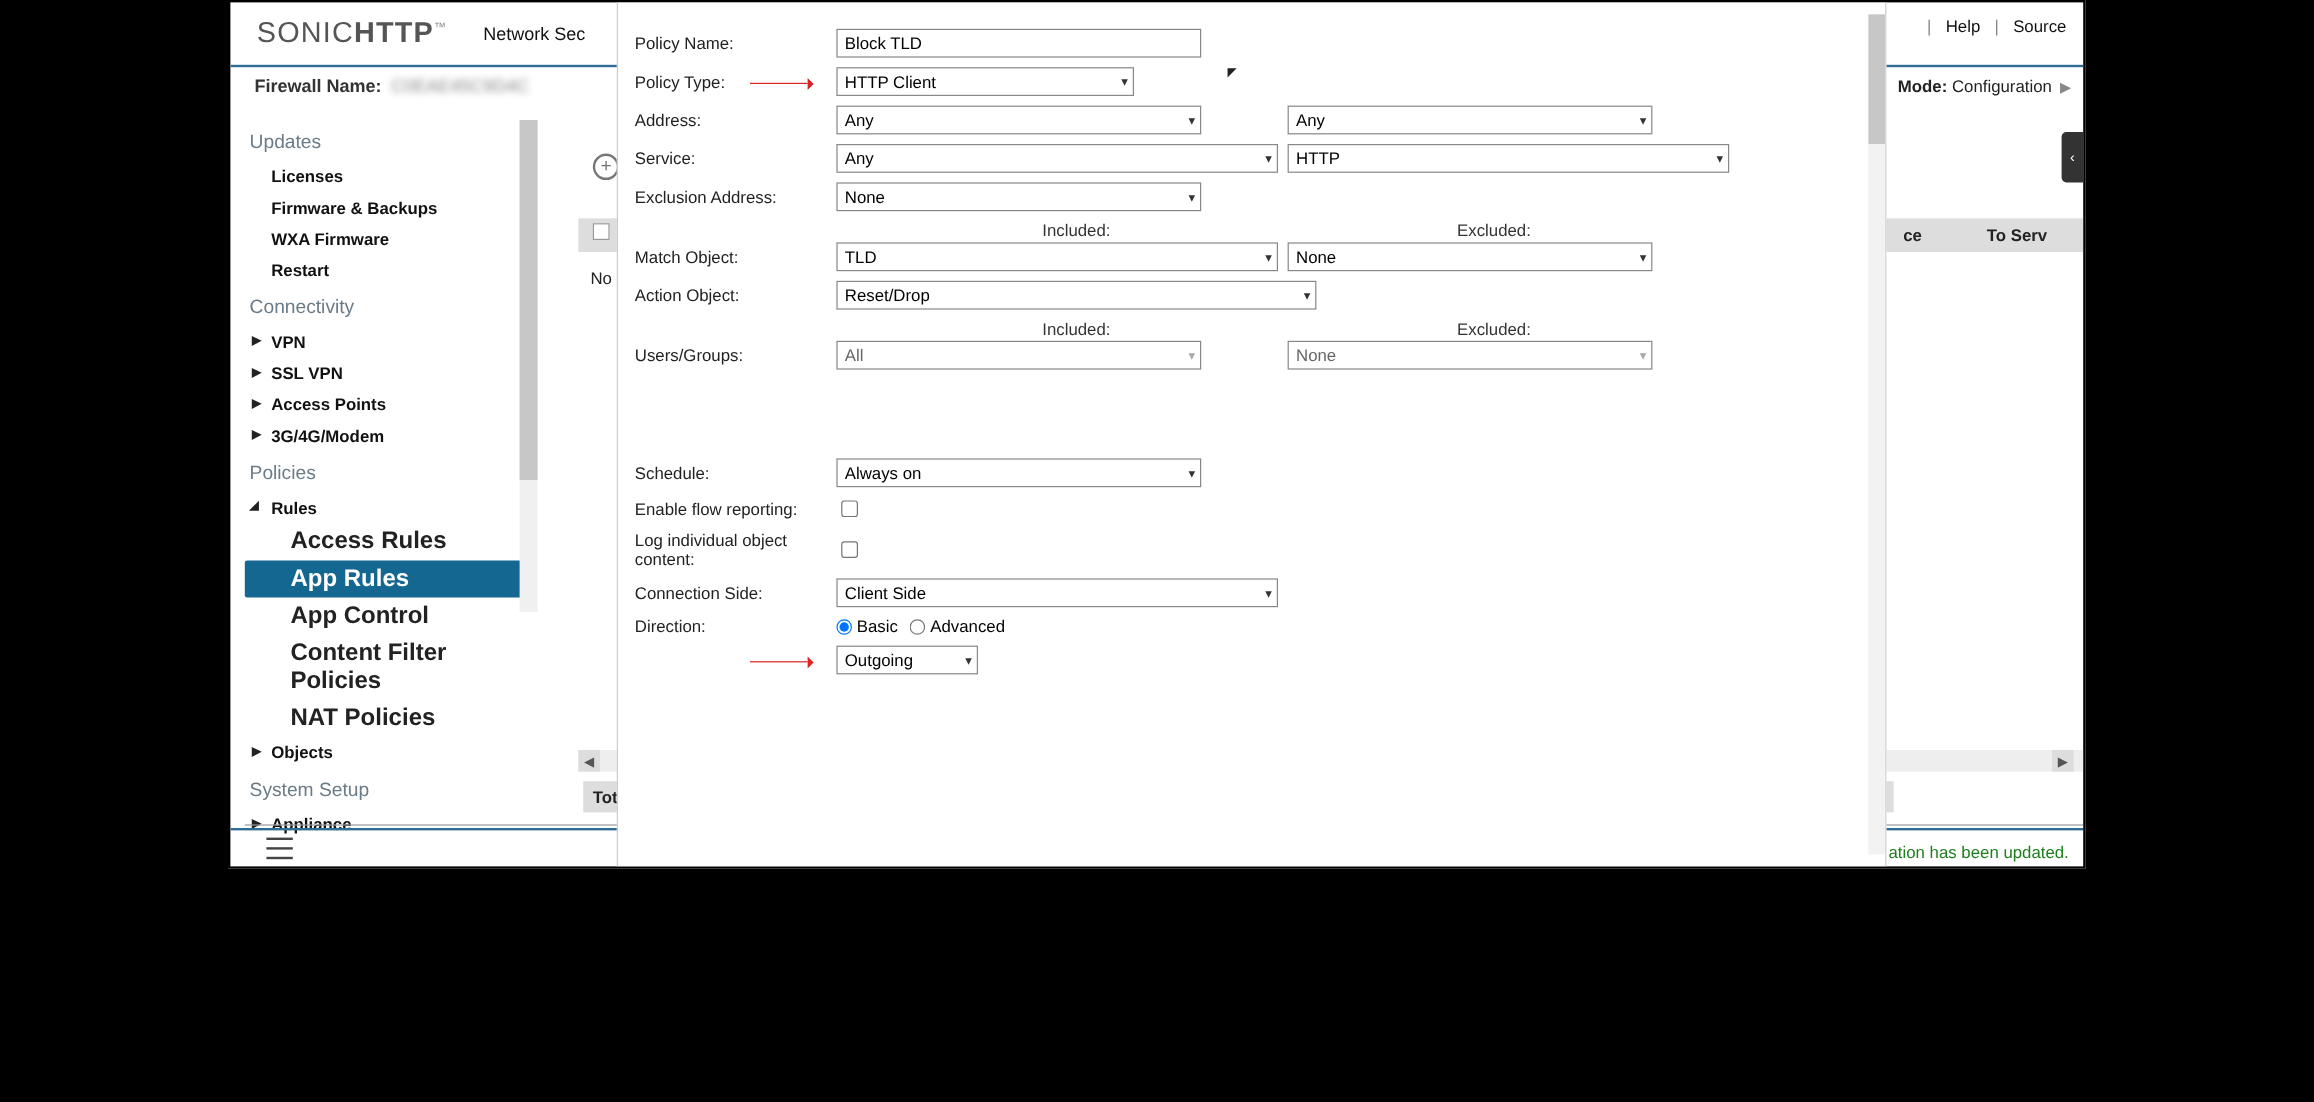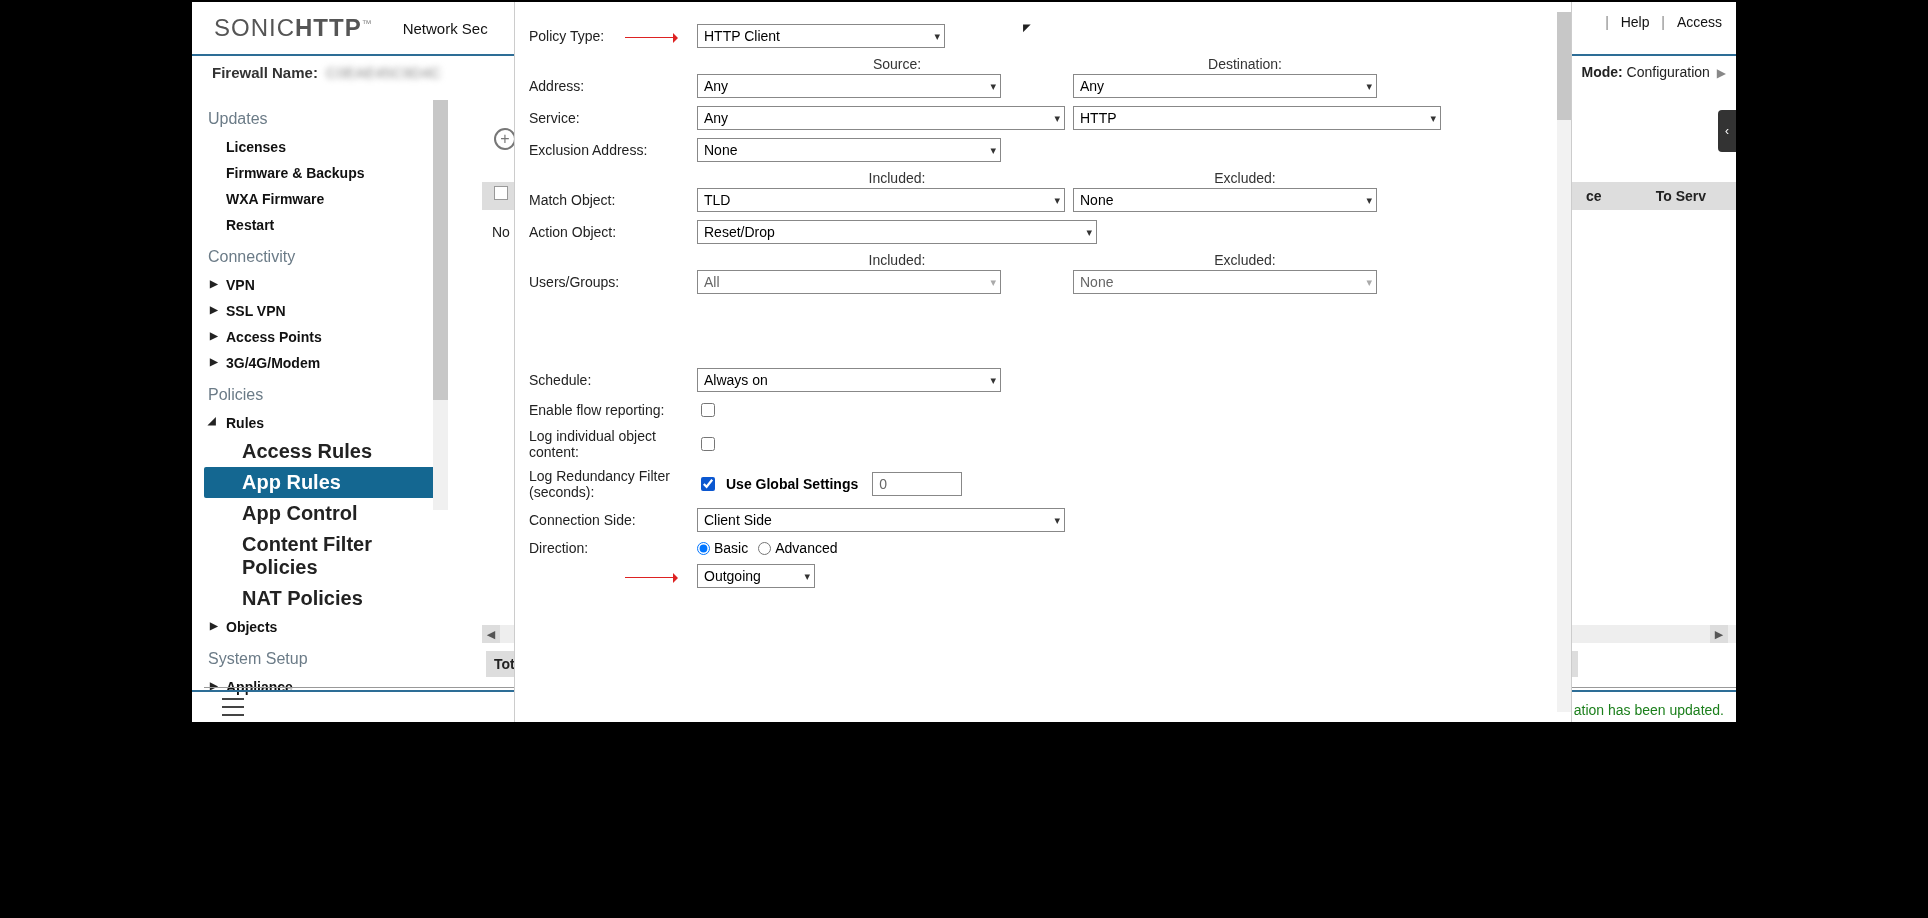--- a/index.html
+++ b/index.html
@@ -90,21 +90,21 @@
   <div class="header">
     <div class="logo">
       <span>SONIC</span><b>HTTP</b><span class="logo-sup">™</span>
     </div>
     <div class="breadcrumb">Network Sec</div>
   </div>
   <div class="top-right">
     <span class="sep">|</span>
     <span>Help</span>
     <span class="sep">|</span>
-    <span>Access</span>
+    <span>Source</span>
   </div>
   <div class="blue-bar"></div>
 
   <div class="firewall-row">
     <span class="lbl">Firewall Name:</span>
     <span class="val">C0EAE45C9D4C</span>
   </div>
   <div class="mode-row">
     <b>Mode:</b>
     <span>Configuration</span>
@@ -163,37 +163,38 @@
       <div></div>
       <div></div>
     </div>
 
   <div class="modal">
     <div class="scroll-track2"></div>
     <div class="scroll-thumb2"></div>
 
     <div style="height:22px"></div>
 
+    <div class="form-row">
+      <div class="form-label">Policy Name:</div>
+      <div style="width:12px"></div>
+      <input type="text" class="fld" style="width: 304px;" value="Block TLD">
+    </div>
 
     <div class="form-row" style="position:relative">
       <div class="form-label">Policy Type:</div>
       <div style="width:12px; position:relative">
           <span class="arrow-red" style="position:absolute; left:-60px; top:-3px"></span>
         </div>
       <div class="combo" style="width:248px">
         <span>HTTP Client</span>
         <span class="caret">▾</span>
       </div>
       <span class="tiny-caret" style="left:508px; top:-2px">◤</span>
     </div>
 
-    <div class="col-headers">
-      <div class="l">Source:</div>
-      <div class="r">Destination:</div>
-    </div>
 
     <div class="form-row">
       <div class="form-label">Address:</div>
       <div style="width:12px"></div>
       <div class="combo" style="width:304px">
           <span>Any</span>
           <span class="caret">▾</span>
         </div>
       <div style="width:72px"></div>
       <div class="combo" style="width:304px">
@@ -289,27 +290,20 @@
       <input type="checkbox" class="chk" style="">
     </div>
 
 
     <div class="form-row">
       <div class="form-label multi">Log individual object content:</div>
       <div style="width:12px"></div>
       <input type="checkbox" class="chk" style="">
     </div>
 
-    <div class="form-row">
-      <div class="form-label multi">Log Redundancy Filter (seconds):</div>
-      <div style="width:12px"></div>
-      <input type="checkbox" class="chk" checked="" style="">
-      <span style="font-size:14px; margin-left:8px; font-weight:700">Use Global Settings</span>
-      <input type="text" class="fld disabled-input" style="width: 90px; margin-left: 14px;" value="0">
-    </div>
 
     <div class="form-row">
       <div class="form-label">Connection Side:</div>
       <div style="width:12px"></div>
       <div class="combo" style="width:368px">
           <span>Client Side</span>
           <span class="caret">▾</span>
         </div>
     </div>
 

